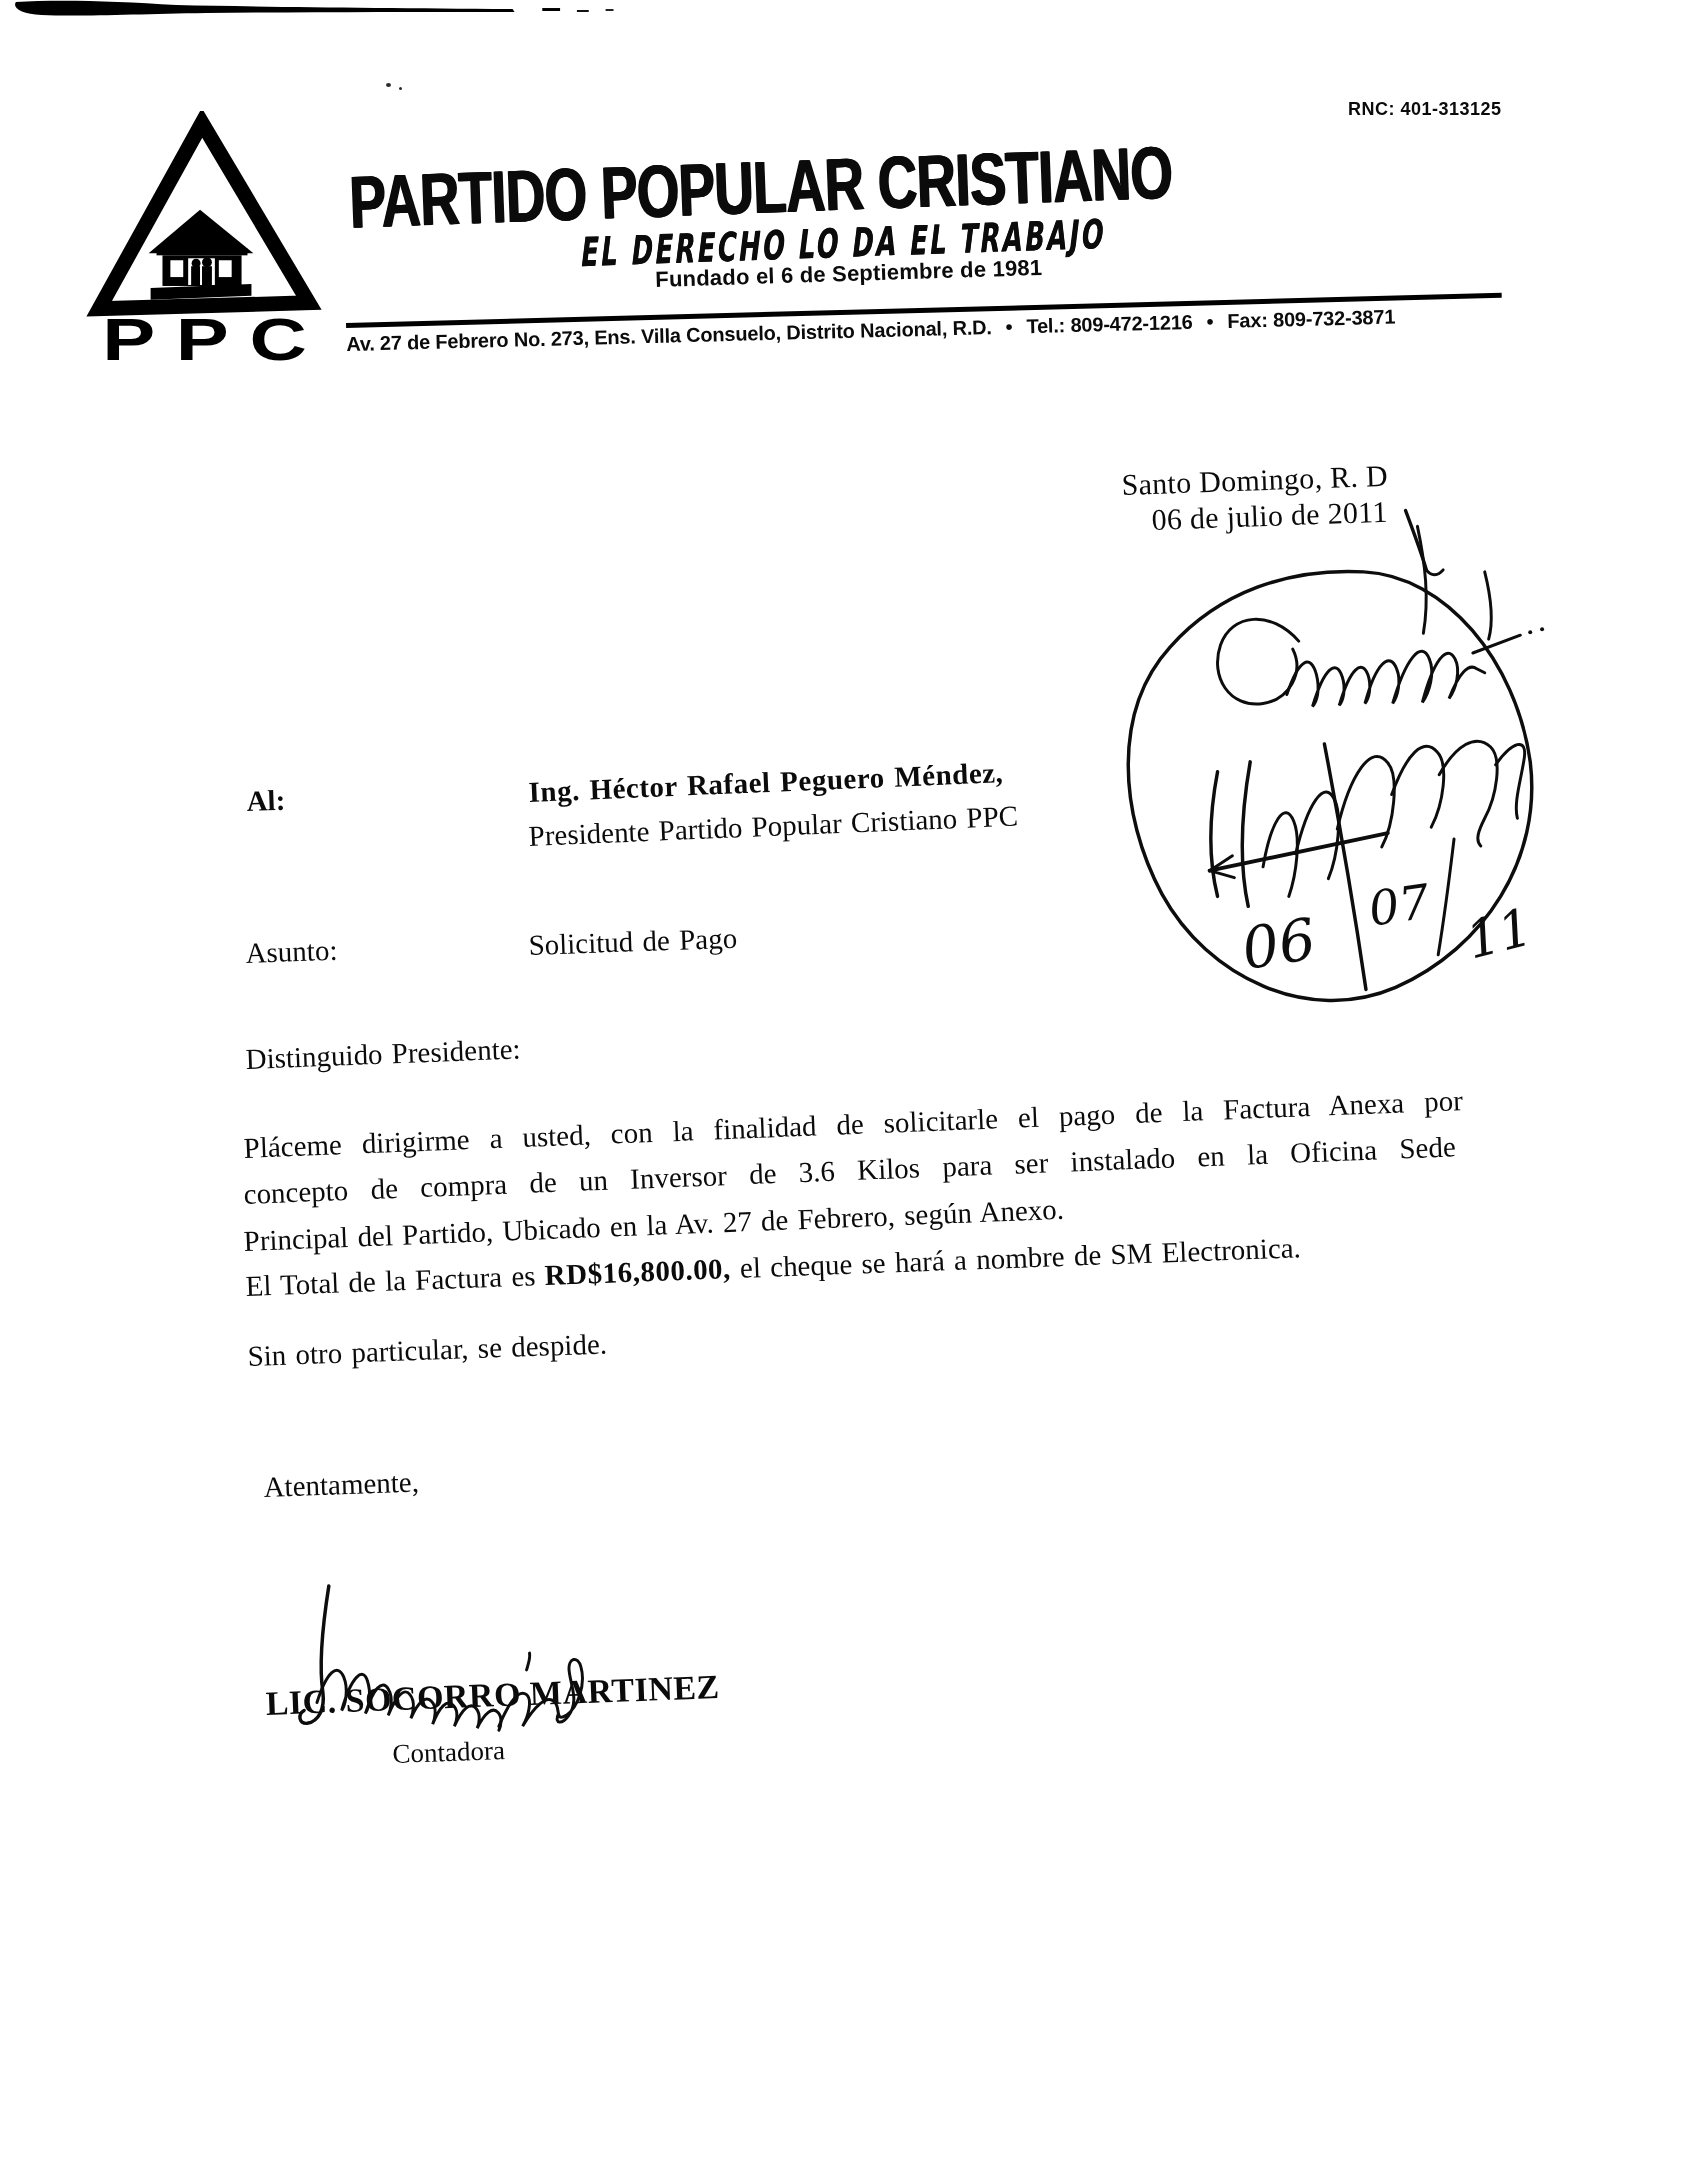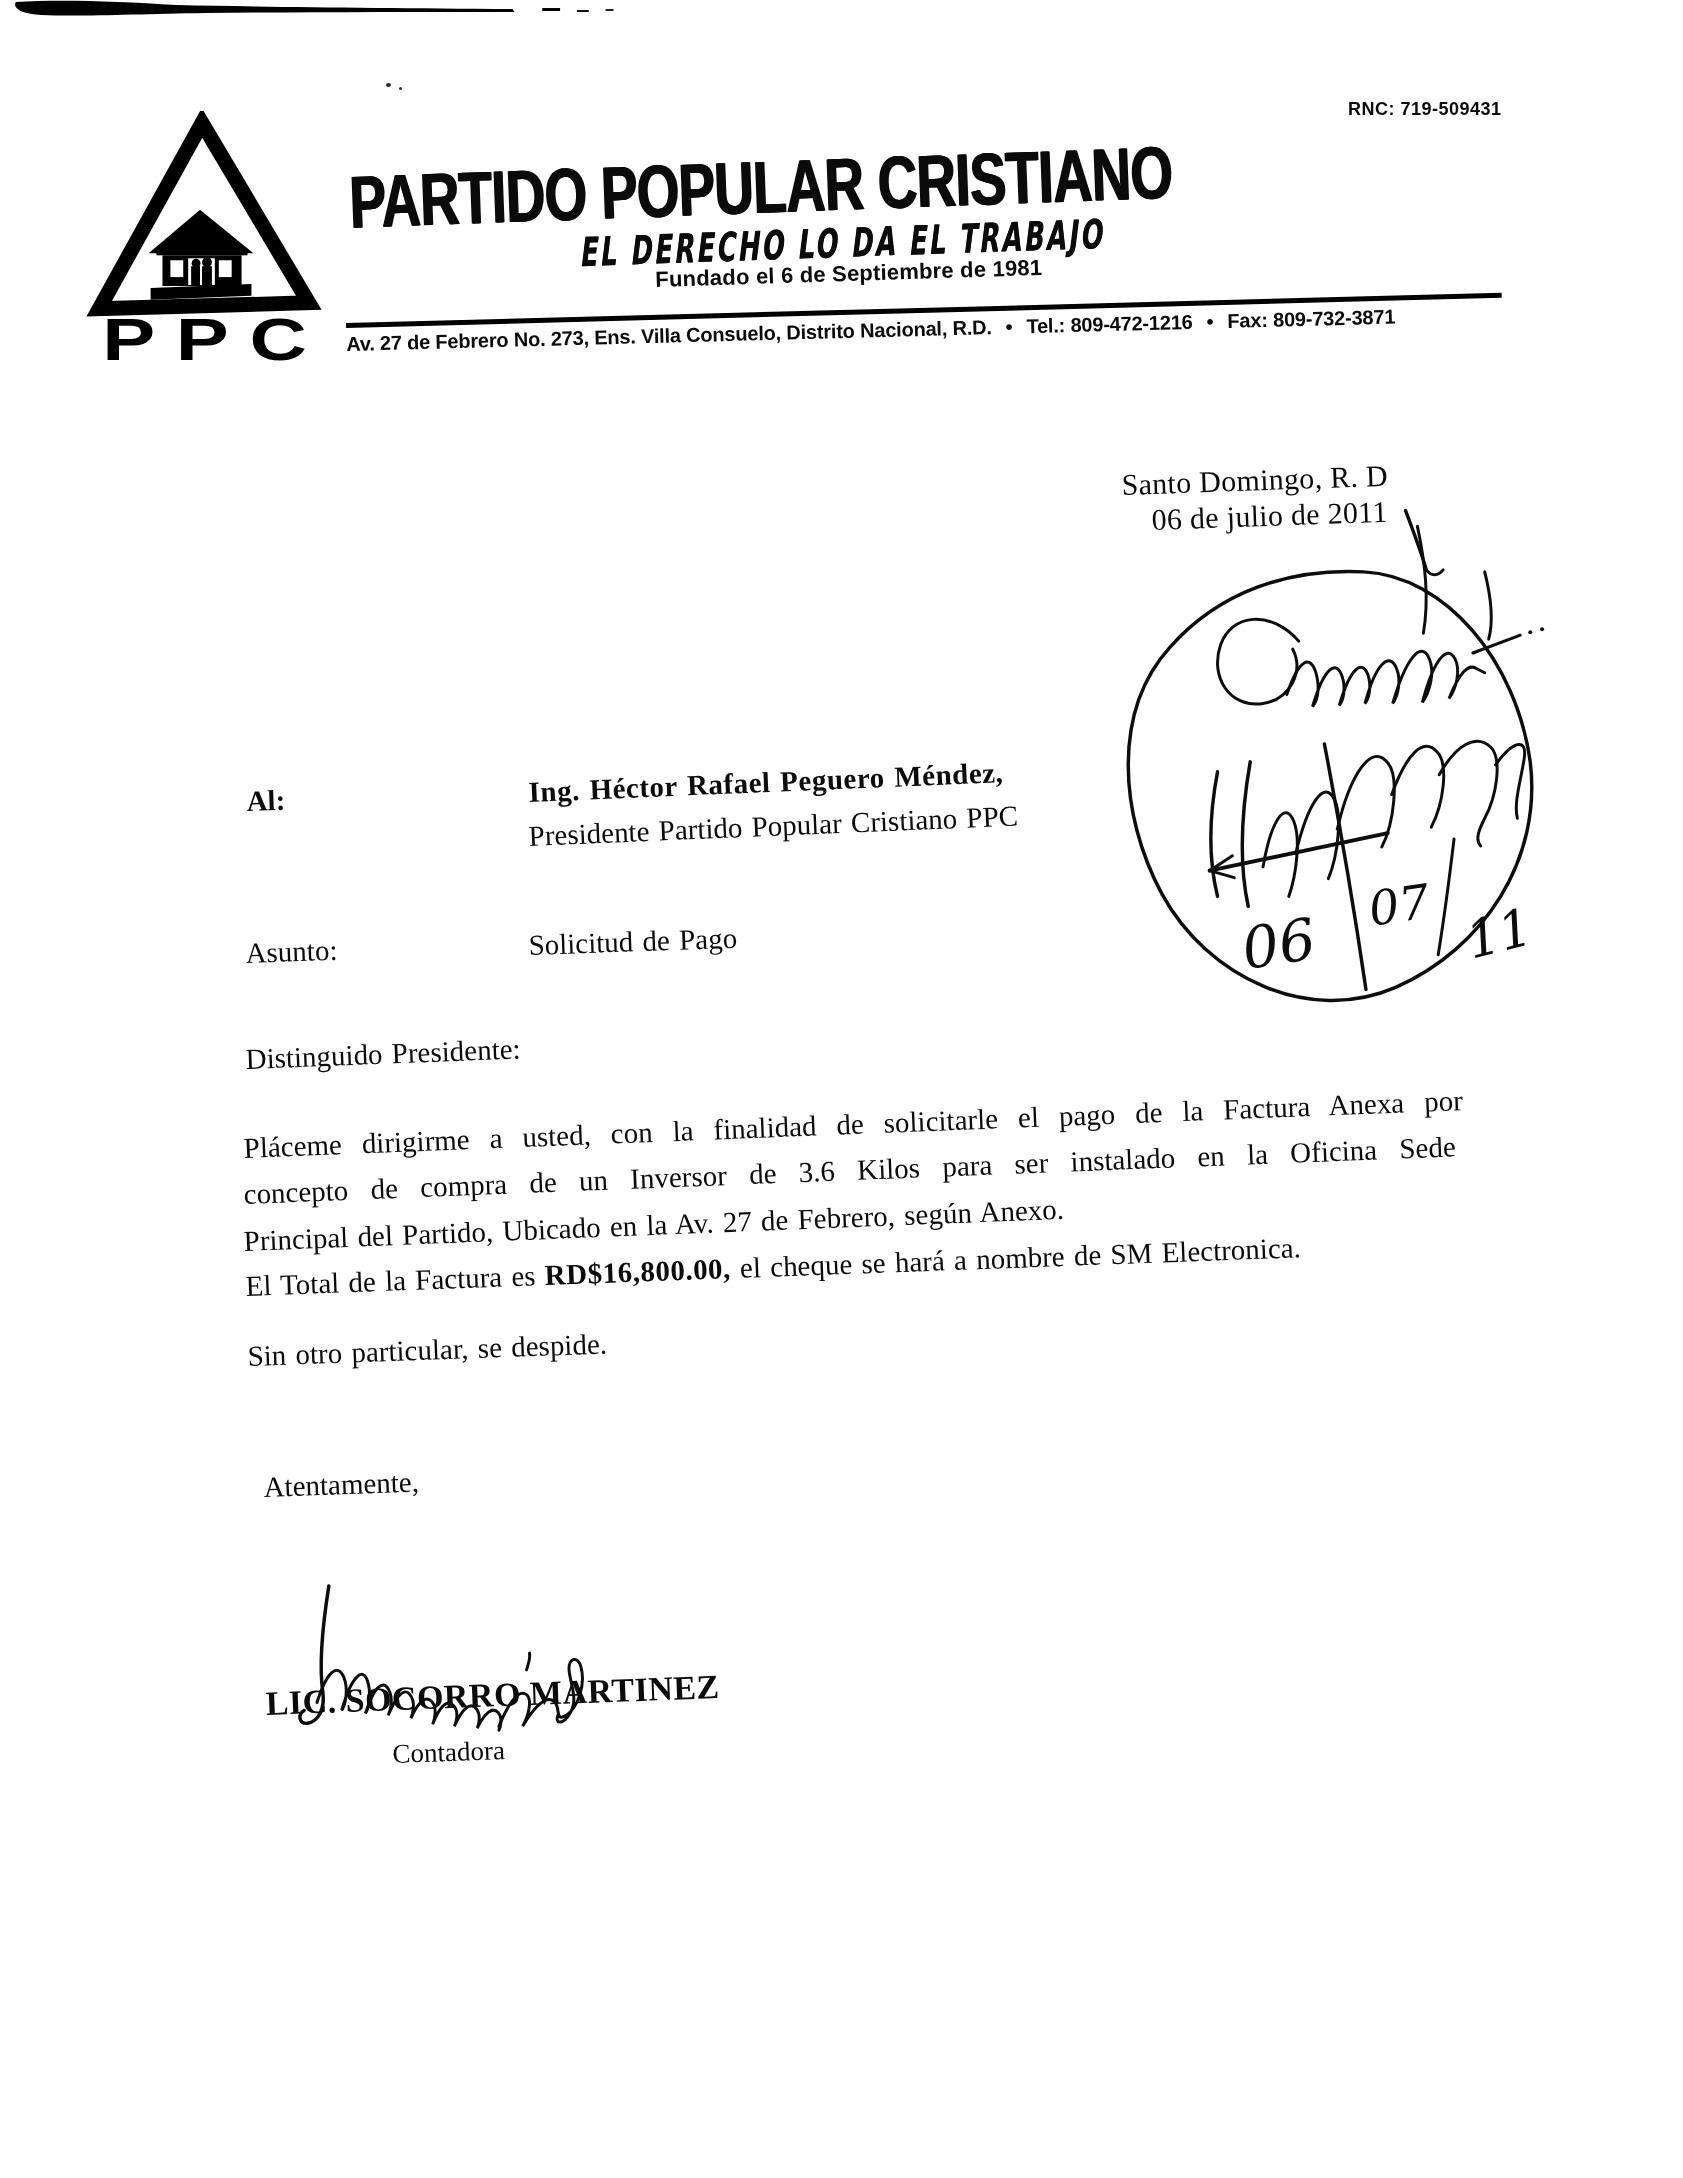--- a/index.html
+++ b/index.html
@@ -55,21 +55,21 @@
 
   <svg class="abs" style="left:8px;top:0;" width="653" height="22" viewBox="0 0 660 22">
     <path fill="#000" d="M8,2 C50,-1 110,1 170,5 C260,7 380,8 510,9 L512,12 C400,12 300,12 200,13 C130,14 70,17 34,15 C14,14 4,8 8,2 Z"></path>
     <rect x="540" y="8" width="18" height="3" fill="#000"></rect>
     <rect x="575" y="10" width="12" height="2" fill="#111"></rect>
     <rect x="604" y="9" width="8" height="2" fill="#222"></rect>
   </svg>
   <div class="speck" style="left:386px;top:83px;width:5px;height:4px;"></div>
   <div class="speck" style="left:399px;top:87px;width:3px;height:3px;"></div>
 
-  <div id="rnc" class="abs sans" style="left:1348px;top:99px;">RNC: 719-509431</div>
+  <div id="rnc" class="abs sans" style="left:1348px;top:99px;">RNC: 401-313125</div>
 
   <svg class="abs" style="left:79px;top:111px;" width="248" height="259" viewBox="0 0 250 262">
     <g>
       <polygon points="124,12 20,200 232,194" fill="none" stroke="#000" stroke-width="15"></polygon>
     </g>
     <g>
       <polygon points="122,100 70,144 176,144" fill="#000"></polygon>
       <rect x="78" y="139" width="92" height="7" fill="#000"></rect>
       <rect x="84" y="146" width="80" height="31" fill="#000"></rect>
       <rect x="92" y="151" width="13" height="17" fill="#fff"></rect>

